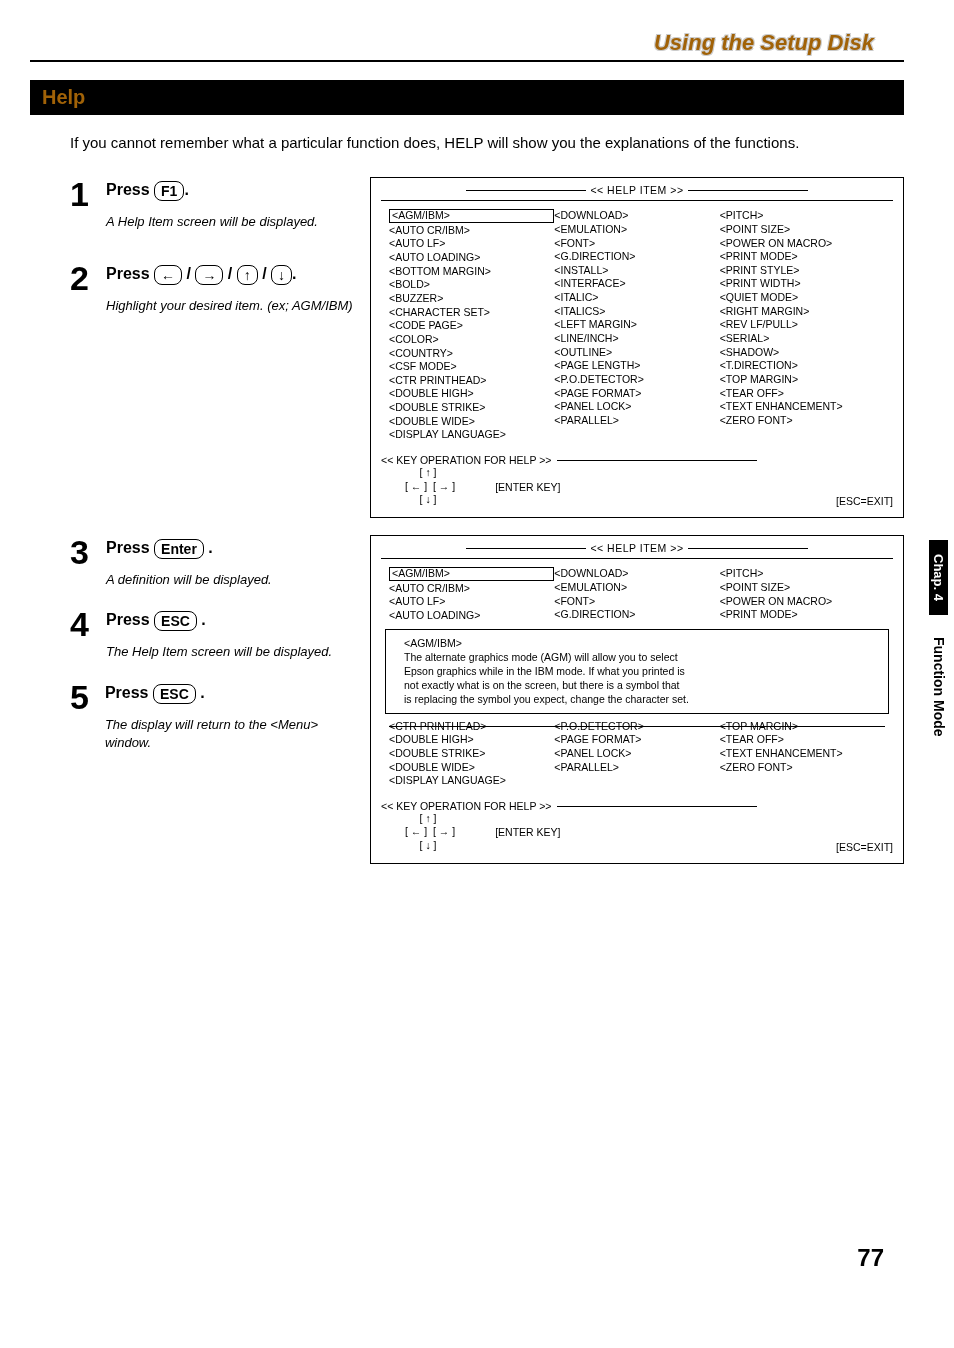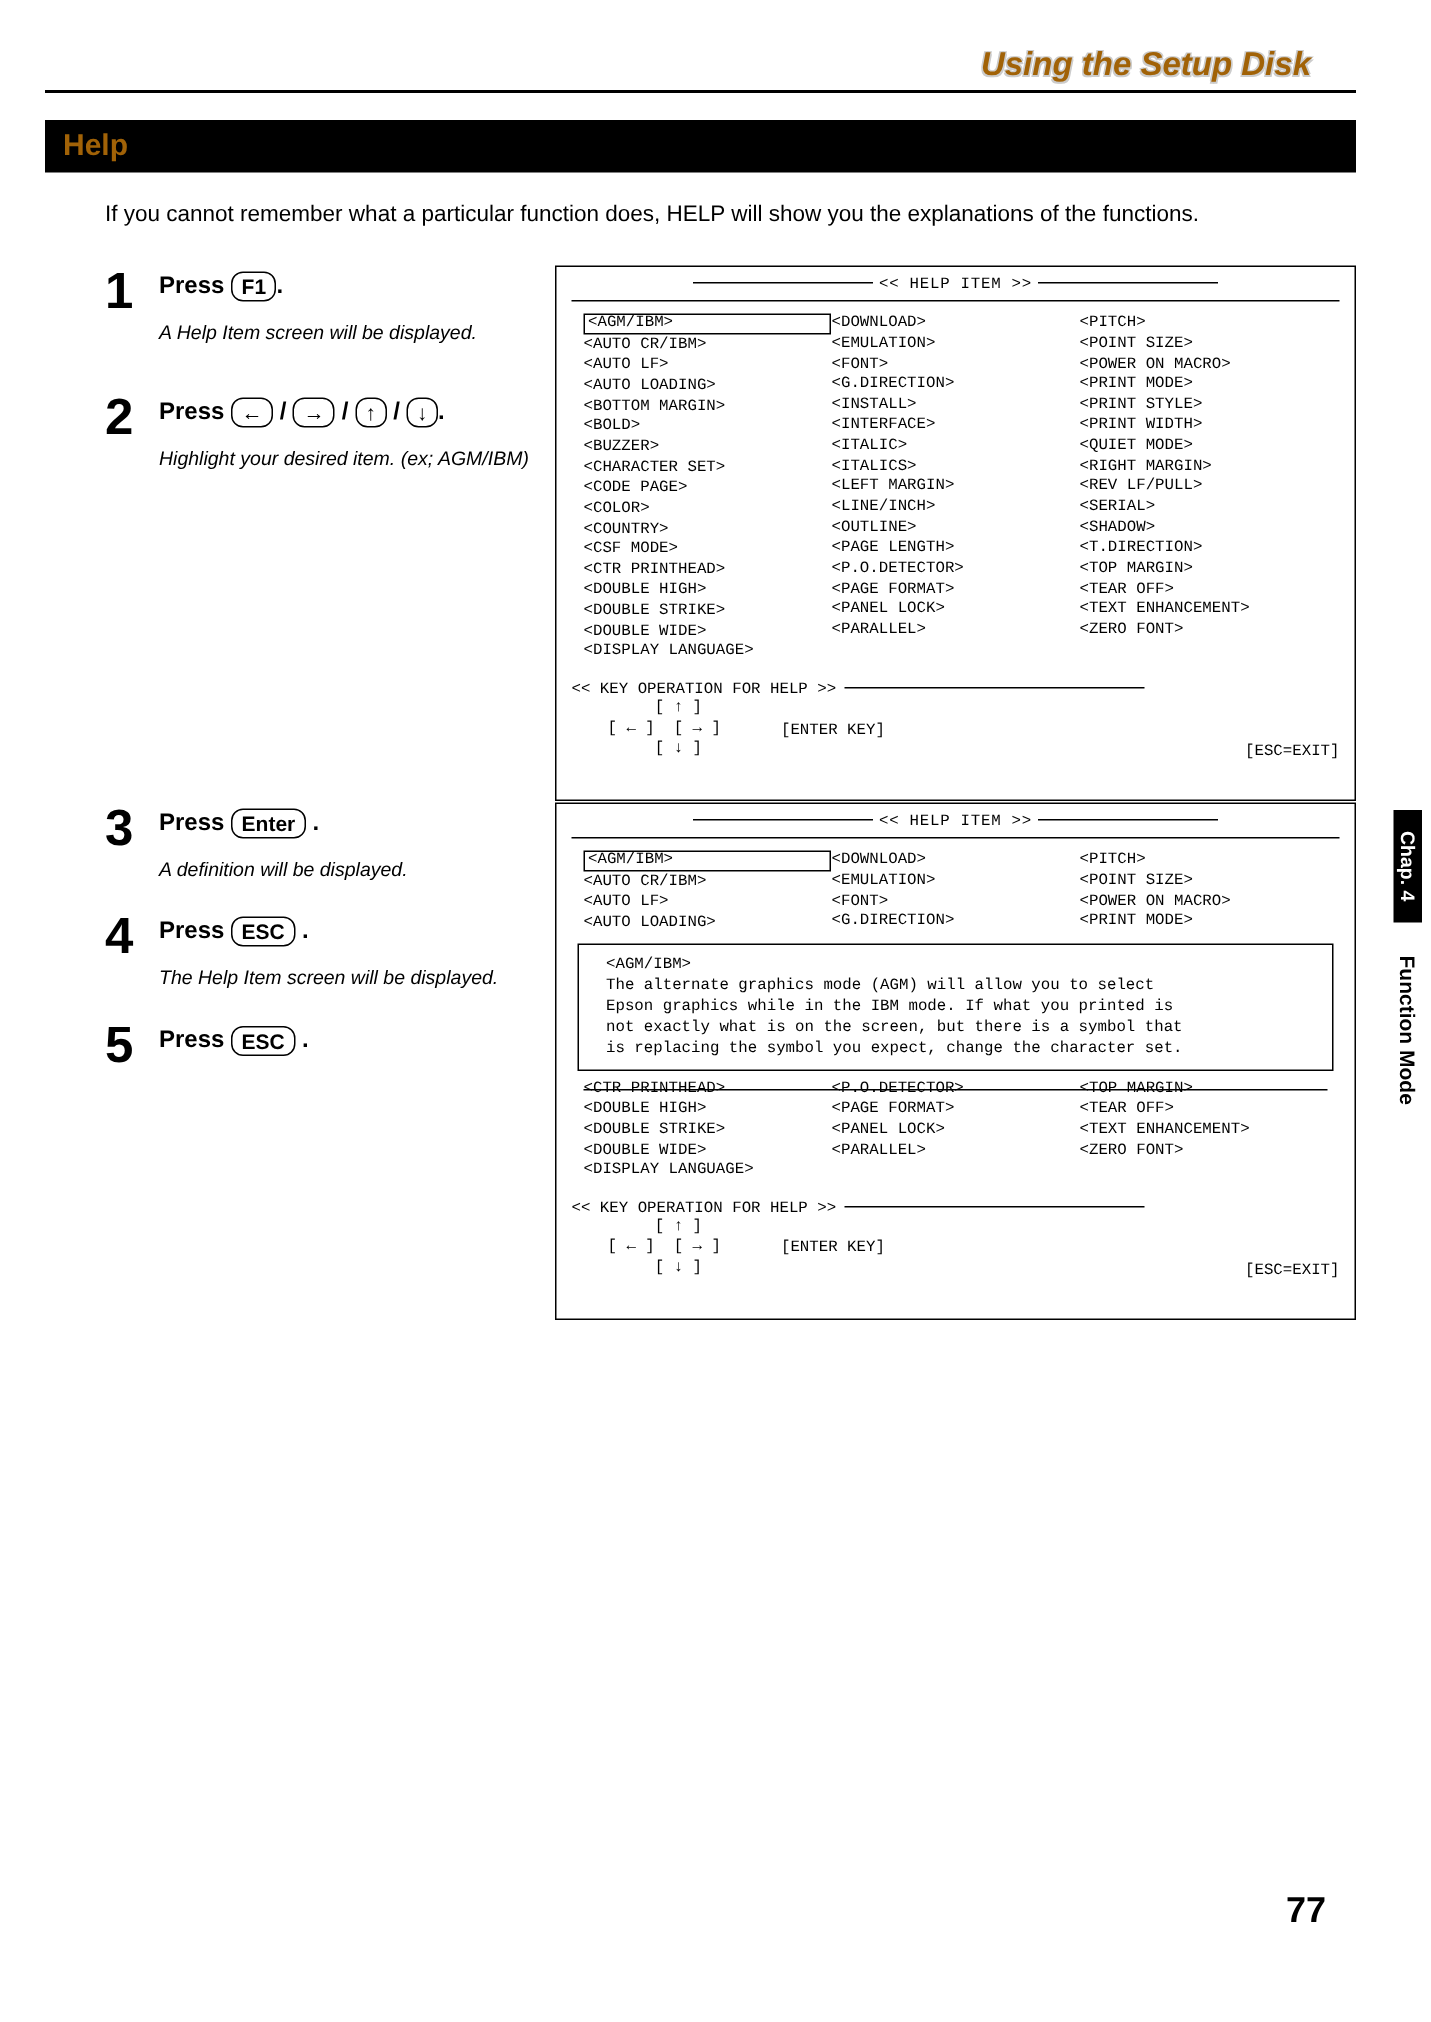--- a/index.html
+++ b/index.html
@@ -90,23 +90,23 @@
     font-size: 13px;
     line-height: 1.4;
     font-style: italic;
   }
   .right-col {
     flex: 1;
     min-width: 0;
   }
   .screen-box {
     border: 1.5px solid #000;
-    font-family: Liberation Mono, monospace;
+    font-family: Liberation Sans, sans-serif;
     font-size: 10.5px;
-    padding: 6px 10px 26px 10px;
+    padding: 6px 10px 10px 10px;
     position: relative;
   }
   .screen-title {
     text-align: center;
     font-size: 10.5px;
     margin: 0 0 4px 0;
     letter-spacing: 0.5px;
   }
   .screen-title::before, .screen-title::after {
     content: "";
@@ -347,20 +347,21 @@
           <div class="step-desc">The Help Item screen will be displayed.</div>
         </div>
       </div>
       <div style="display:flex;align-items:flex-start;">
         <span class="step-num">5</span>
         <div class="step-body">
           <div class="step-instr">
             <span>Press</span>
             <span class="keycap">ESC</span><span> .</span>
           </div>
+          <div class="step-desc">The display will return to the &lt;Menu&gt; window.</div>
         </div>
       </div>
     </div>
     <div class="right-col">
       <div class="screen-box">
         <div class="screen-title">&lt;&lt;  HELP ITEM  &gt;&gt;</div>
         <hr class="hr-inner">
         <div class="item-cols">
           <div class="item-col">
             <span class="sel">&lt;AGM/IBM&gt;</span>

